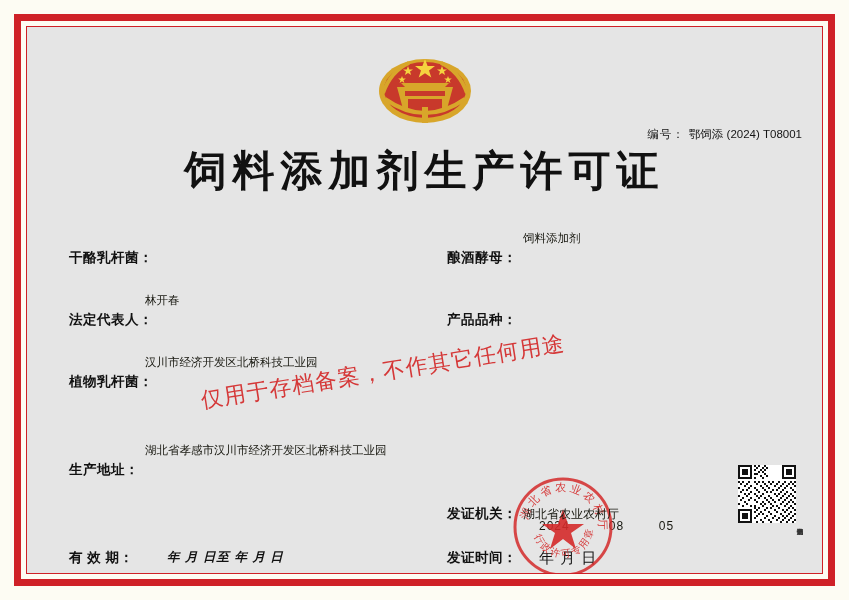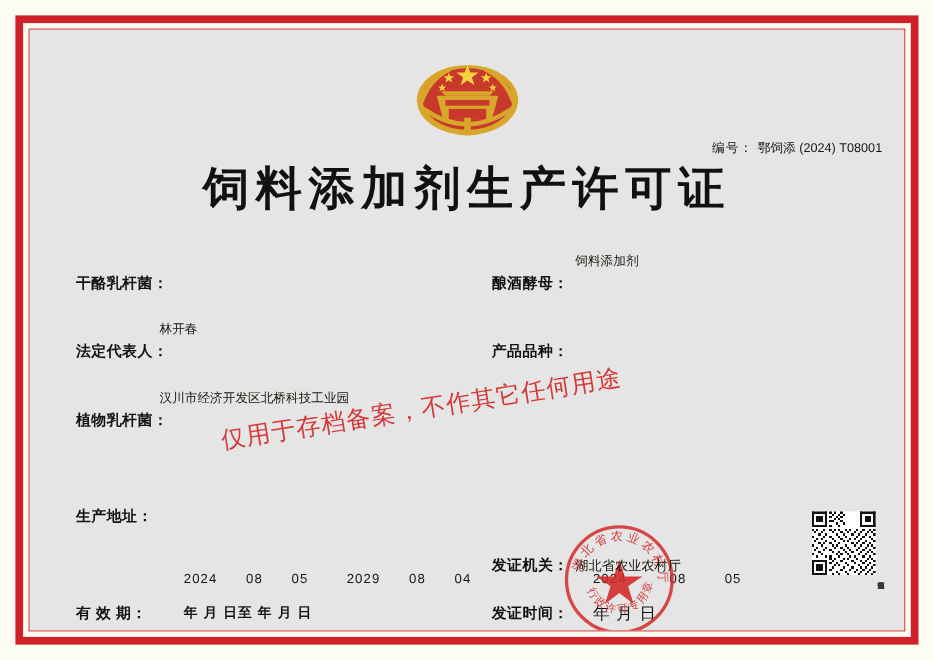--- a/index.html
+++ b/index.html
@@ -156,20 +156,21 @@
   .validity-numbers { left: 140px; }
   .validity-units {
     position: absolute;
     left: 140px;
     top: 344px;
     font-size: 12.5px;
     font-weight: bold;
     color: #111;
     letter-spacing: 1px;
     white-space: nowrap;
+    font-style: italic;
   }
   .issue-numbers {
     position: absolute;
     left: 512px;
     top: 314px;
     font-size: 12px;
     color: #17170f;
     letter-spacing: 1px;
     white-space: nowrap;
   }
@@ -269,45 +270,33 @@
 
       <div class="field-label lbl-company">干酪乳杆菌：</div>
 
       <div class="field-label lbl-legal">法定代表人：</div>
       <div class="field-value val-legal">林开春</div>
 
       <div class="field-label lbl-reg-addr">植物乳杆菌：</div>
       <div class="field-value val-reg-addr">汉川市经济开发区北桥科技工业园</div>
 
       <div class="field-label lbl-prod-addr">生产地址：</div>
+      <div class="field-value val-prod-addr">湖北省孝感市汉川市经济开发区北桥科技工业园</div>
 
       <div class="field-label lbl-validity">有 效 期：</div>
 
       <div class="field-label lbl-category">酿酒酵母：</div>
       <div class="field-value val-category">饲料添加剂</div>
 
       <div class="field-label lbl-variety">产品品种：</div>
 
       <div class="field-label lbl-issuer">发证机关：</div>
 
       <div class="field-label lbl-issue-date">发证时间：</div>
 
-      <div class="date-numbers validity-numbers">
-        <span>2024</span>
-        &nbsp;&nbsp;&nbsp;&nbsp;
-        <span>08</span>
-        &nbsp;&nbsp;&nbsp;&nbsp;
-        <span>05</span>
-        &nbsp;&nbsp;&nbsp;&nbsp;&nbsp;&nbsp;
-        <span>2029</span>
-        &nbsp;&nbsp;&nbsp;&nbsp;
-        <span>08</span>
-        &nbsp;&nbsp;&nbsp;&nbsp;
-        <span>04</span>
-      </div>
       <div class="validity-units">年  月  日至    年  月  日</div>
 
       <div class="issue-numbers">
         <span>2024</span>
         &nbsp;&nbsp;&nbsp;&nbsp;&nbsp;&nbsp;&nbsp;
         <span>08</span>
         &nbsp;&nbsp;&nbsp;&nbsp;&nbsp;&nbsp;
         <span>05</span>
       </div>
       <div class="issue-units">年    月    日</div>

